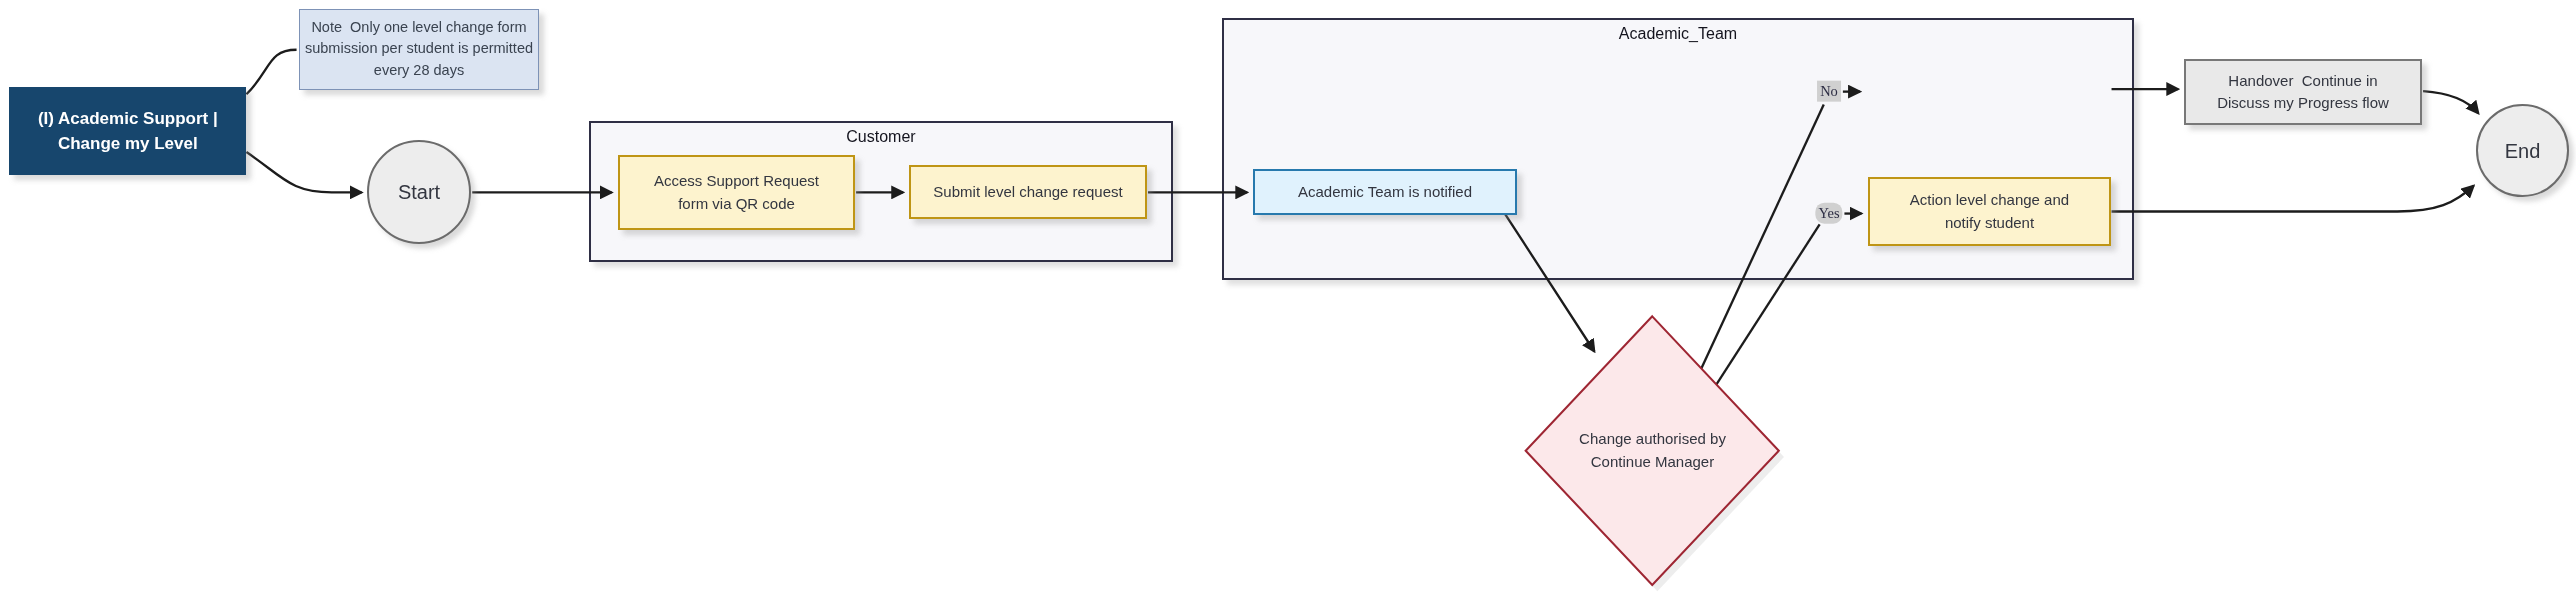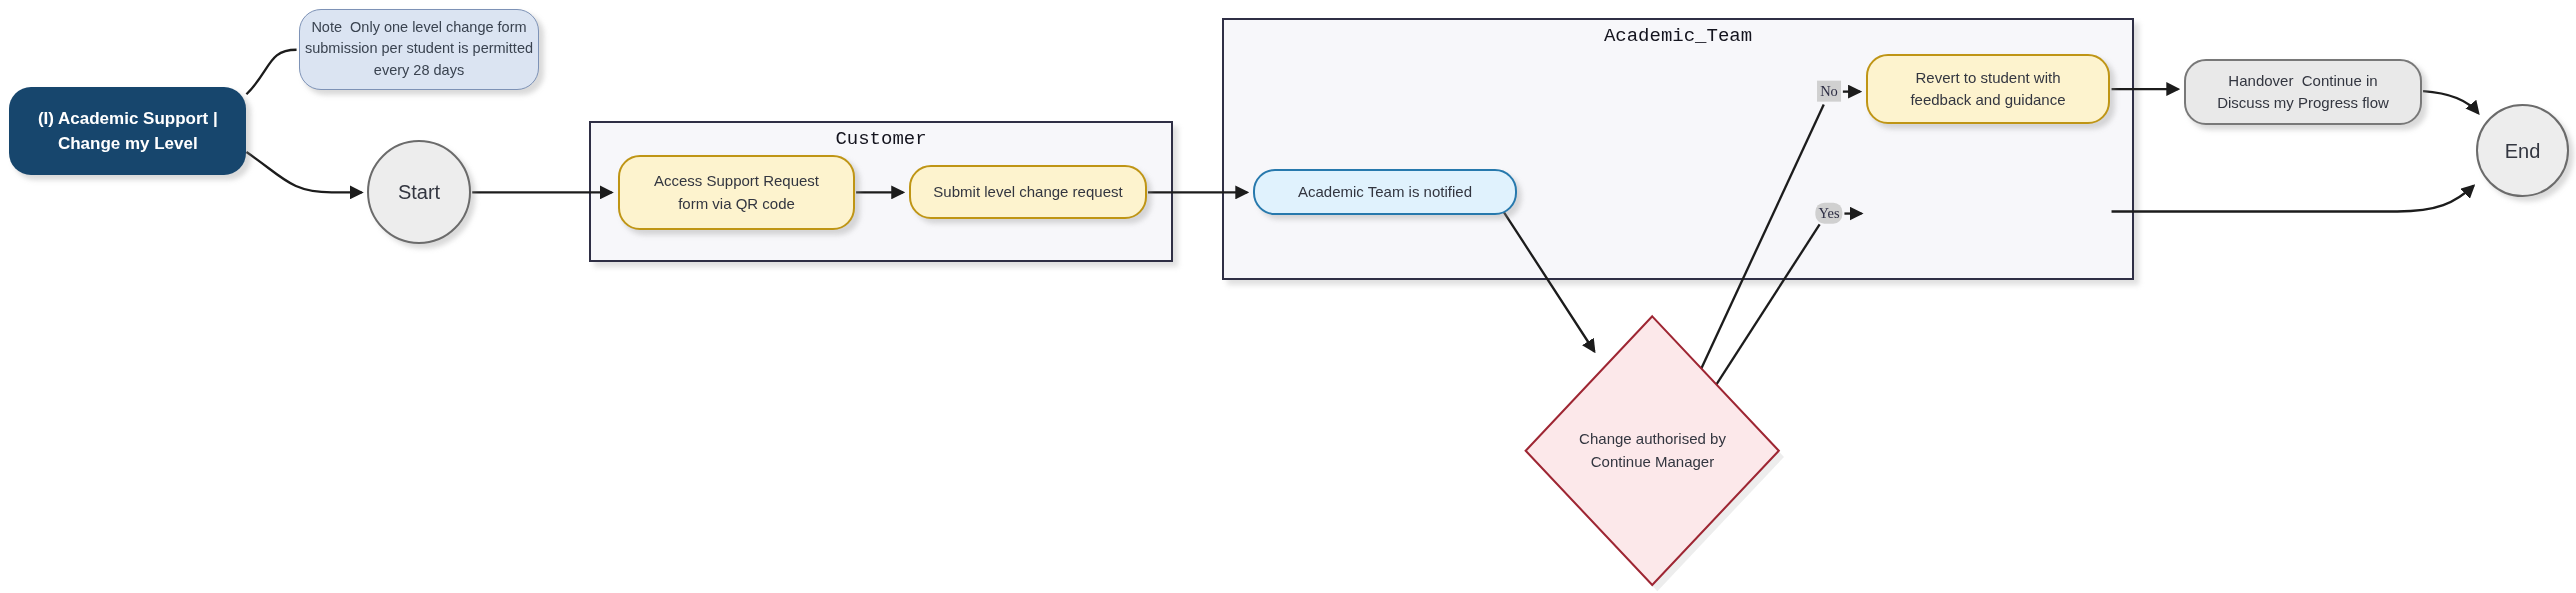--- a/index.html
+++ b/index.html
@@ -22,32 +22,32 @@
   }
   #canvas { position:relative; width:2576px; height:594px; }
 
   .lane {
     position:absolute; background:var(--lane-bg);
     border:2.1px solid var(--lane-border); z-index:1;
     box-shadow:4.6px 4.6px 5.2px rgba(160,160,160,0.33);
   }
   .lane-title {
     position:absolute; top:5.2px; left:0; right:0; text-align:center;
-    font-size:19px; color:var(--lane-text);font-family:Liberation Mono, monospace;
+    font-size:16px; color:var(--lane-text);
   }
 
   svg#edges { position:absolute; left:0; top:0; z-index:2; }
   svg#edges path.edge { stroke:var(--edge); stroke-width:4.5; fill:none; }
   #decision-shape { fill:var(--decision-bg); stroke:var(--decision-border); stroke-width:4; }
   #decision-shadow { fill:#dedede; opacity:0.55; }
   #arrowhead path { fill:var(--edge); }
 
   .node {
     position:absolute; display:flex; align-items:center; justify-content:center;
-    text-align:center; z-index:3; font-size:15px; line-height:1.5; color:var(--text);border-radius:22px;
+    text-align:center; z-index:3; font-size:15px; line-height:1.5; color:var(--text);
   }
   .shadowed { box-shadow:4.6px 4.6px 5.2px rgba(150,150,150,0.35); }
 
   .entry-node {
     background:var(--entry-bg); color:var(--entry-text);
     font-weight:bold; font-size:17px; line-height:1.5;
   }
   .entry-node .inner { max-width:217px; }
 
   .note-node { background:var(--note-bg); border:1.5px solid var(--note-border); font-size:14.5px; color:#3a4350; }
@@ -132,24 +132,24 @@
   </div>
 
   <div class="node task-node shadowed" style="left:909px; top:165px; width:238px; height:54px;">
     <div>Submit level change request</div>
   </div>
 
   <div class="node event-node shadowed" style="left:1253px; top:169px; width:264px; height:46px;">
     <div>Academic Team is notified</div>
   </div>
 
-  <div class="node task-node shadowed" style="left:1866px; top:54px; width:244px; height:70px;">
-    <div class="inner-w330">Revert to student with feedback and guidance</div>
+
+  <div class="node task-node shadowed" style="left:1868px; top:177px; width:243px; height:69px;">
+    <div class="inner-w345">Action level change and notify student</div>
   </div>
-
 
   <div class="edge-label" style="left:1829px; top:91px;">
     <span>No</span>
   </div>
 
   <div class="edge-label" style="left:1829px; top:213px;border-radius:9px;">
     <span>Yes</span>
   </div>
 
   <div class="decision-text" style="left:1526px; top:316px; width:253px; height:269px;">

